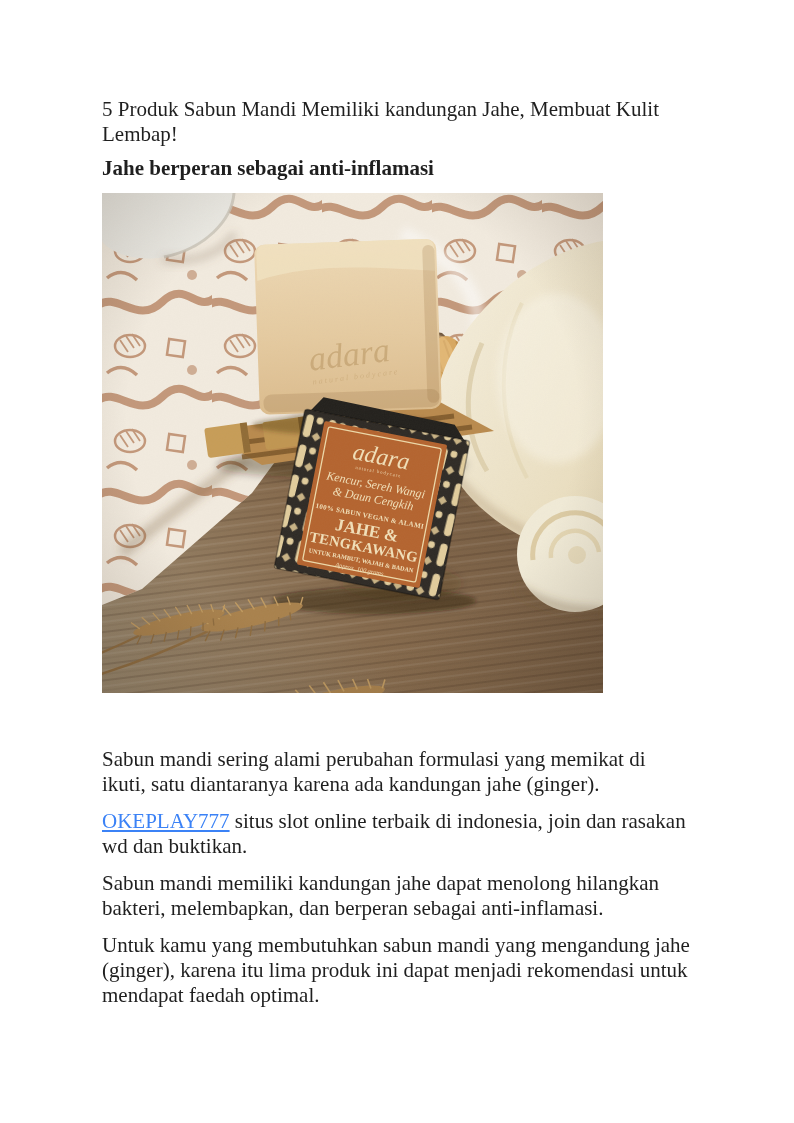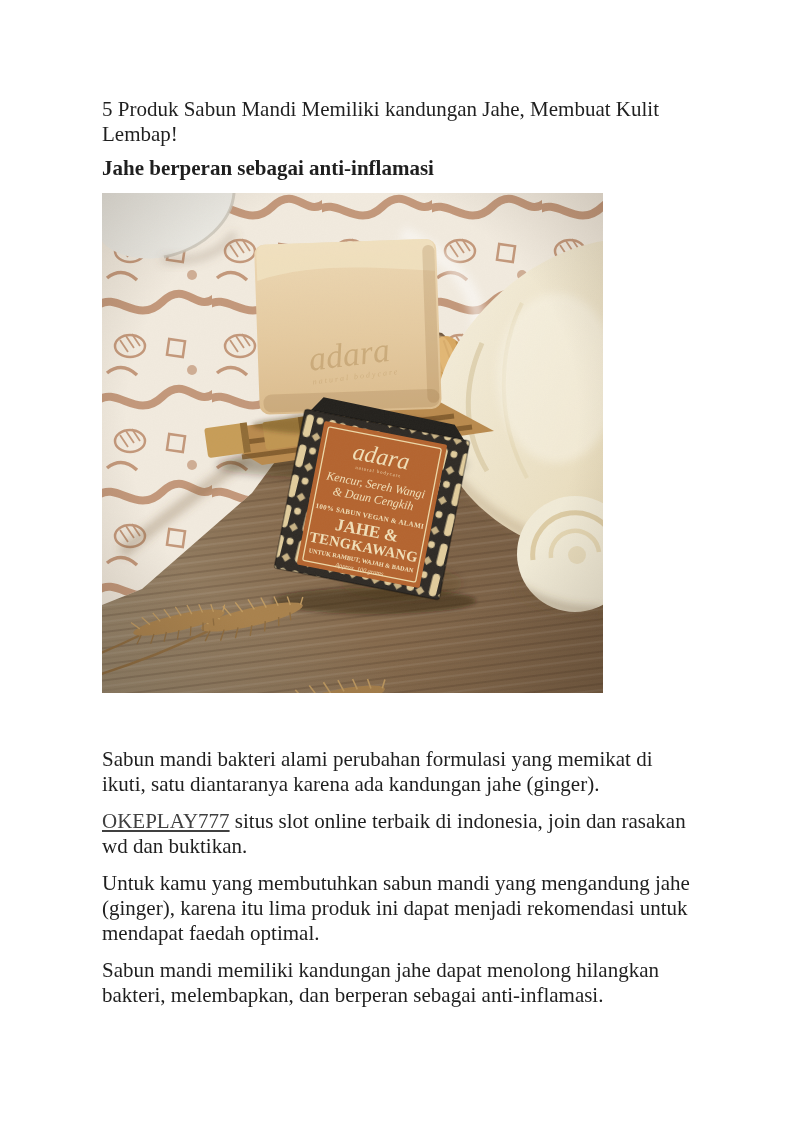--- a/index.html
+++ b/index.html
@@ -13,21 +13,21 @@
   }
   .content{
     position:absolute;left:96px;top:97px;width:590px;
     font-size:21px;line-height:25px;margin-left:6px;
   }
   .title{margin:0 0 9px 0;font-size:21px;font-weight:normal;}
   .subtitle{margin:0 0 12px 0;font-weight:bold;}
   .photo{margin:0 0 54px 0;width:501px;height:500px;display:block;}
   .photo svg{display:block;}
   p.body-par{margin:0 0 12px 0;}
-  a.doclink{color:#404040;cursor:pointer;}
+  a.doclink{color:#3b82f6;cursor:pointer;}
 </style>
 </head>
 <body>
 
 <div class="page">
   <div class="content">
 
     <h1 class="title">5 Produk Sabun Mandi Memiliki kandungan Jahe, Membuat Kulit Lembap!</h1>
 
     <p class="subtitle body-par">Jahe berperan sebagai anti-inflamasi</p>
@@ -189,22 +189,22 @@
           <use href="#tail" transform="translate(58,34) scale(1.12)"></use>
           <use href="#tail" transform="translate(92,66) scale(1.18)"></use>
           <use href="#tail" transform="translate(-58,48) scale(0.9)"></use>
         </g>
 
         <rect x="0" y="0" width="501" height="500" filter="url(#noise)" opacity="0.06"></rect>
         <rect x="0" y="0" width="501" height="500" fill="url(#vign)"></rect>
       </svg>
     </figure>
 
-    <p class="body-par">Sabun mandi bakteri alami perubahan formulasi yang memikat di ikuti, satu diantaranya karena ada kandungan jahe (ginger).</p>
+    <p class="body-par">Sabun mandi sering alami perubahan formulasi yang memikat di ikuti, satu diantaranya karena ada kandungan jahe (ginger).</p>
 
     <p class="body-par"><a class="doclink" href="#">OKEPLAY777</a><span> situs slot online terbaik di indonesia, join dan rasakan wd dan buktikan.</span></p>
 
+    <p class="body-par">Sabun mandi memiliki kandungan jahe dapat menolong hilangkan bakteri, melembapkan, dan berperan sebagai anti-inflamasi.</p>
+
     <p class="body-par">Untuk kamu yang membutuhkan sabun mandi yang mengandung jahe (ginger), karena itu lima produk ini dapat menjadi rekomendasi untuk mendapat faedah optimal.</p>
-
-    <p class="body-par">Sabun mandi memiliki kandungan jahe dapat menolong hilangkan bakteri, melembapkan, dan berperan sebagai anti-inflamasi.</p>
 
   </div>
 </div>
 
 </body></html>

